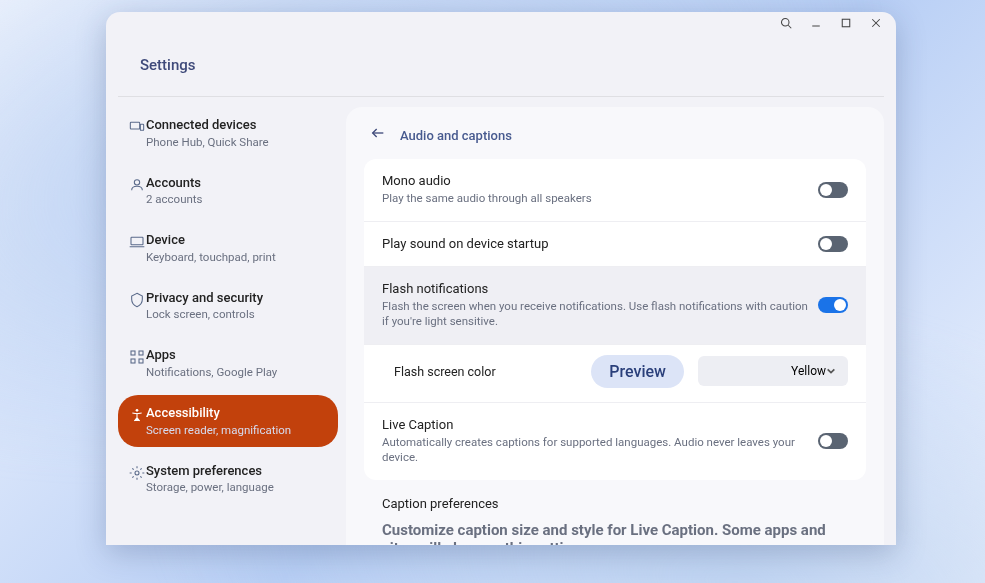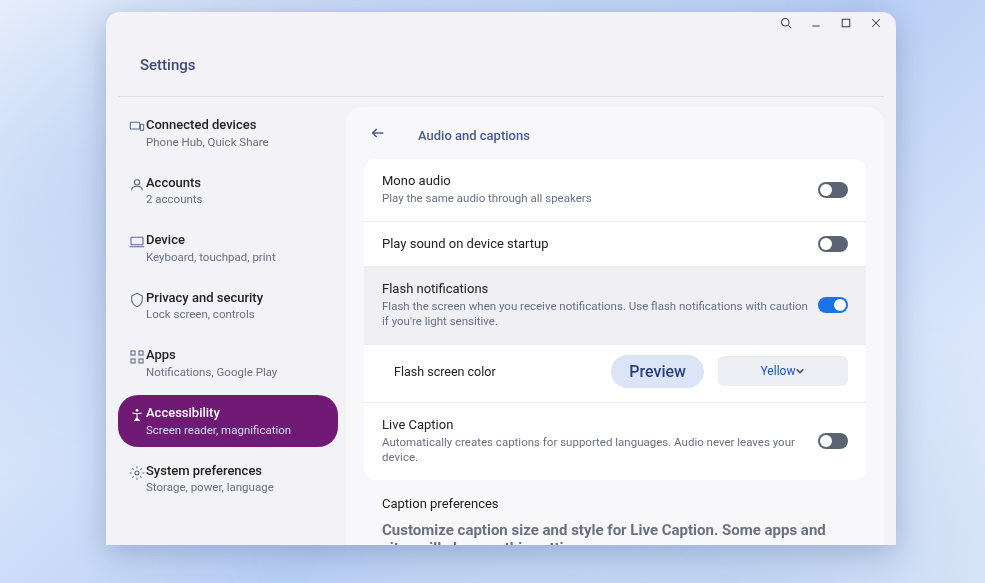--- a/index.html
+++ b/index.html
@@ -102,21 +102,21 @@
     padding-right: 4px;
   }
   .nav-item {
     display:flex; align-items:flex-start;
     gap: 0;
     padding: 10px 10px;
     border-radius: 20px;
     cursor: pointer;
     margin-bottom: 6px;
   }
-  .nav-item.active { background: #701a75; }
+  .nav-item.active { background: #c2410c; }
   .nav-item.active .nav-label { color:#fff; }
   .nav-item.active .nav-sub { color:#d6dcf0; }
   .nav-item.active .nav-icon svg { stroke:#fff; fill:#fff; }
   .nav-icon {
     width:18px; height:18px; flex:0 0 18px;
     margin-top:1px;
     display:flex; align-items:center; justify-content:center;
   }
   .nav-icon svg { width:16px; height:16px; stroke:#5a6a8a; stroke-width:1.6; fill:none; }
   .nav-text { display:flex; flex-direction:column; }
@@ -126,21 +126,21 @@
   
   .main {
     flex:1;
     background: #f8f8fb;
     border-radius: 16px 16px 0 0;
     padding: 18px 0 0 0;
     overflow-y: auto;
     overflow-x: hidden;
   }
   .section-head {
-    display:flex; align-items:center; gap: 32px;
+    display:flex; align-items:center; gap: 14px;
     padding: 0 24px 14px 24px;
   }
   .back-btn svg { width:16px; height:16px; stroke:#3f4a7a; stroke-width:2; fill:none; }
   .section-title { font-size:13px; color:#475a8f; font-weight:500; }
   
   .card {
     background:#fff;
     margin: 0 18px 10px 18px;
     border-radius: 12px;
     overflow: hidden;
@@ -185,27 +185,27 @@
     padding: 7px 18px;
     border-radius: 18px;
     background:#dce4f7;
     color:#2a3f7a;
     font-size:16px;
     font-weight:500;
     cursor:pointer;
     margin-right: 14px;
   }
   .select {
-    width: 130px; height: 30px;
+    width: 150px; height: 30px;
     background:#edeef3;
     border-radius: 6px;
     display:flex; align-items:center;
     padding: 0 12px; font-size:12px;
-    color:#1d4ed8; cursor:pointer;
-    justify-content: center;
+    color:#000000; cursor:pointer;
+    justify-content: flex-end;
   }
   .select svg { width:10px; height:10px; stroke:#555; stroke-width:2; fill:none; }
   
   .pref-block { padding: 6px 36px 10px 36px; }
   .pref-title { font-size:13px; color:#222; margin-bottom:10px; }
   .pref-desc { font-size:15px; color:#6a7080; margin-bottom: 8px; font-weight: bold; }
   
   
   ::-webkit-scrollbar { width:6px; }
   ::-webkit-scrollbar-thumb { background:rgba(0,0,0,0.15); border-radius:3px; }

